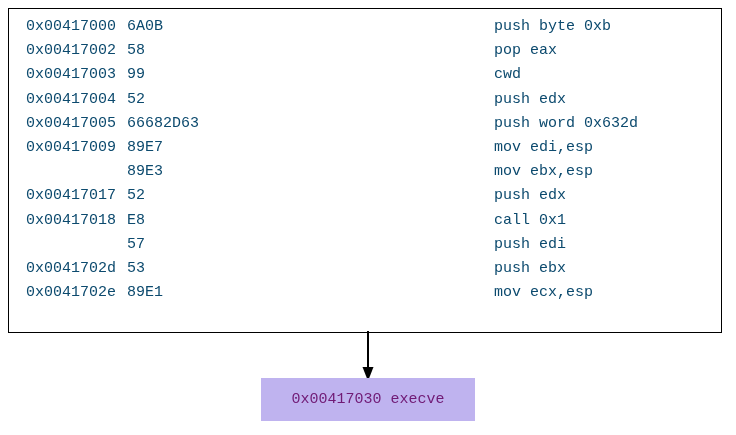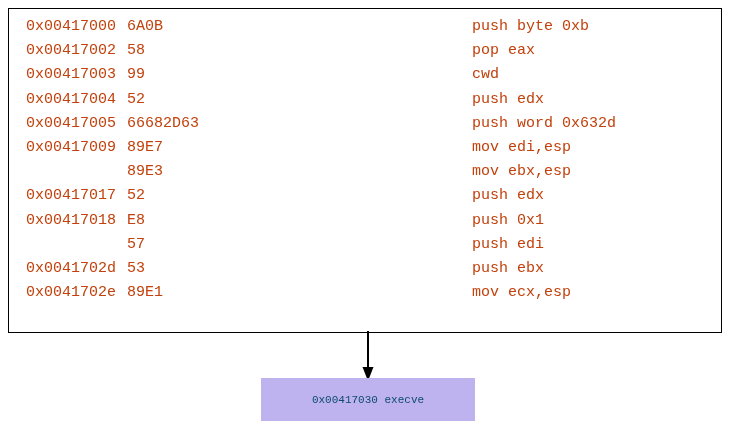--- a/index.html
+++ b/index.html
@@ -36,37 +36,37 @@
     right: 0;
     bottom: 0;
     padding: 6px 0 0 0;
   }
   .asm-row {
     position: relative;
     height: 24.2px;
     line-height: 24.2px;
     white-space: pre;
     font-size: 15px;
-    color: #c2410c;
+    color: #0c4a6e;
   }
   .asm-addr {
     position: absolute;
     left: 17px;
     top: 0;
     white-space: pre;
   }
   .asm-bytes {
     position: absolute;
     left: 118px;
     top: 0;
     white-space: pre;
   }
   .asm-text {
     position: absolute;
-    left: 463px;
+    left: 485px;
     top: 0;
     white-space: pre;
   }
 
   
   #edge-arrow {
     position: absolute;
     left: 352px;
     top: 331px;
     width: 32px;
@@ -79,42 +79,42 @@
     left: 261px;
     top: 378px;
     width: 214px;
     height: 43px;
     background: #bfb3ef;
     display: flex;
     align-items: center;
     justify-content: center;
   }
   #target-label {
-    font-size: 11px;
-    color: #0c4a6e;
+    font-size: 15px;
+    color: #701a75;
     white-space: pre;
     letter-spacing: 0px;
   }
 </style>
 </head>
 <body>
 
 <div id="canvas">
 
   <div id="block-node">
     <div id="listing">
         <div class="asm-row"><span class="asm-addr">0x00417000</span><span class="asm-bytes">6A0B</span><span class="asm-text">push byte 0xb</span></div>
         <div class="asm-row"><span class="asm-addr">0x00417002</span><span class="asm-bytes">58</span><span class="asm-text">pop eax</span></div>
         <div class="asm-row"><span class="asm-addr">0x00417003</span><span class="asm-bytes">99</span><span class="asm-text">cwd</span></div>
         <div class="asm-row"><span class="asm-addr">0x00417004</span><span class="asm-bytes">52</span><span class="asm-text">push edx</span></div>
         <div class="asm-row"><span class="asm-addr">0x00417005</span><span class="asm-bytes">66682D63</span><span class="asm-text">push word 0x632d</span></div>
         <div class="asm-row"><span class="asm-addr">0x00417009</span><span class="asm-bytes">89E7</span><span class="asm-text">mov edi,esp</span></div>
         <div class="asm-row"><span class="asm-bytes">89E3</span><span class="asm-text">mov ebx,esp</span></div>
         <div class="asm-row"><span class="asm-addr">0x00417017</span><span class="asm-bytes">52</span><span class="asm-text">push edx</span></div>
-        <div class="asm-row"><span class="asm-addr">0x00417018</span><span class="asm-bytes">E8</span><span class="asm-text">push 0x1</span></div>
+        <div class="asm-row"><span class="asm-addr">0x00417018</span><span class="asm-bytes">E8</span><span class="asm-text">call 0x1</span></div>
         <div class="asm-row"><span class="asm-bytes">57</span><span class="asm-text">push edi</span></div>
         <div class="asm-row"><span class="asm-addr">0x0041702d</span><span class="asm-bytes">53</span><span class="asm-text">push ebx</span></div>
         <div class="asm-row"><span class="asm-addr">0x0041702e</span><span class="asm-bytes">89E1</span><span class="asm-text">mov ecx,esp</span></div>
       </div>
   </div>
 
   <div id="edge-arrow">
     <svg width="32" height="52" viewBox="0 0 32 52" xmlns="http://www.w3.org/2000/svg">
       <line x1="16" y1="0" x2="16" y2="39" stroke="#000000" stroke-width="2"></line>
       <polygon points="16,50 10.5,36 21.5,36" fill="#000000"></polygon>

